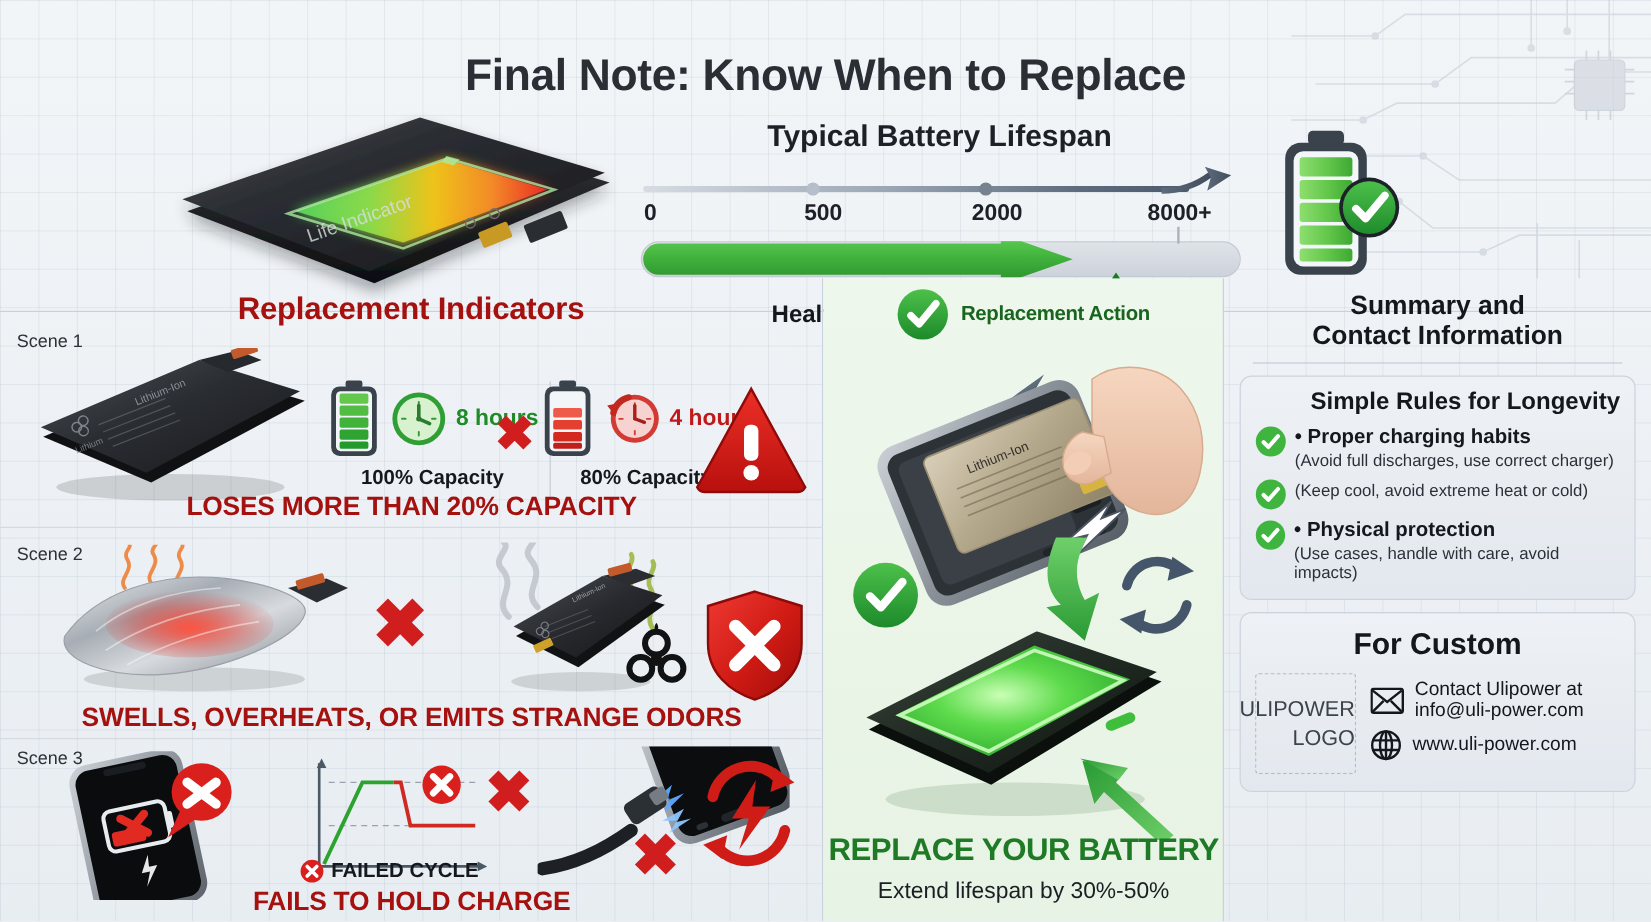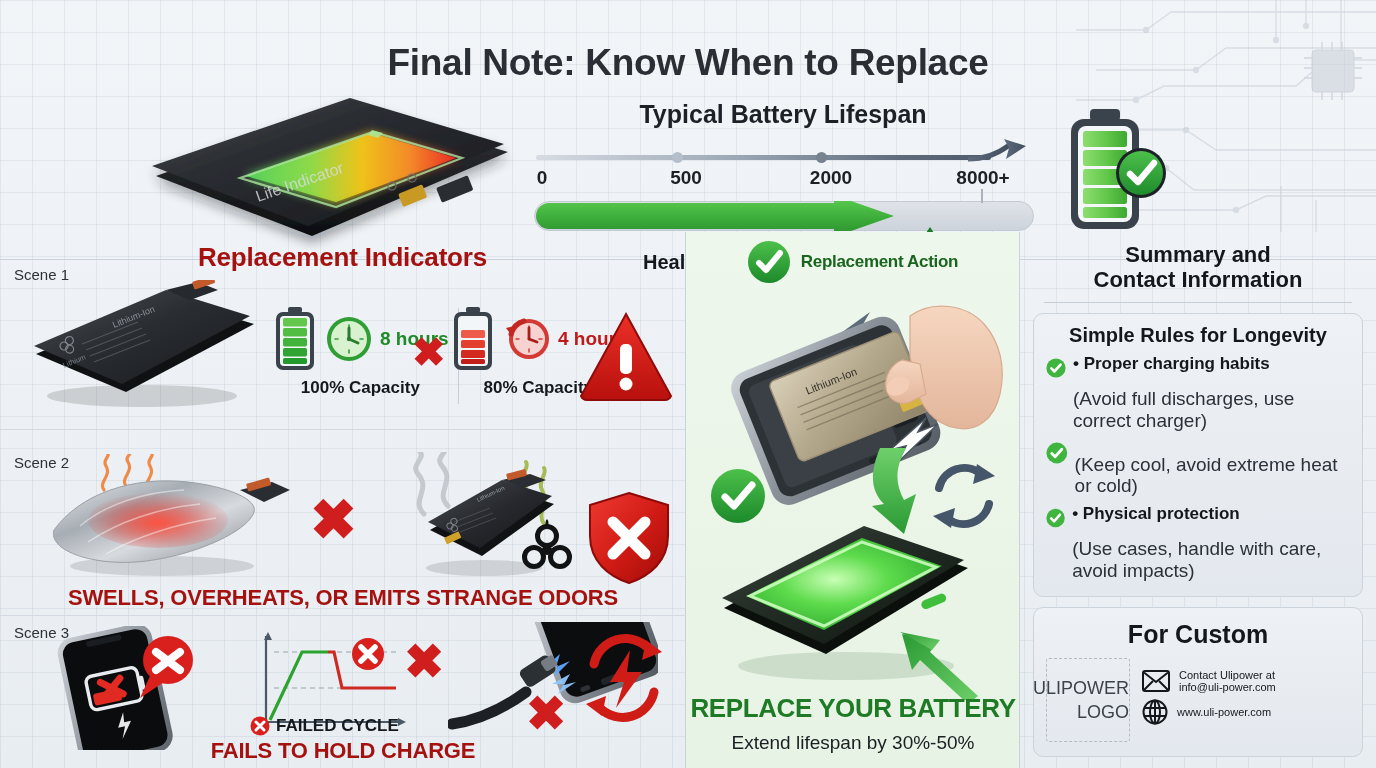--- a/index.html
+++ b/index.html
@@ -112,21 +112,21 @@
     border-right: 1px solid #c9d2dc;
   }
   .left-title {
     text-align: center; font-size: 26px; font-weight: bold; color: #a5110f;
     padding-top: 10px; letter-spacing: -0.2px;
   }
   .scene {
     position: absolute; left: 0; width: 686px;
     border-bottom: 1px solid #d3dae2;
   }
-  .scene.s1 { top: 26px; height: 172px; }
+  .scene.s1 { top: 36px; height: 172px; }
   .scene.s2 { top: 214px; height: 170px; }
   .scene.s3 { top: 384px; height: 152px; border-bottom: none; }
   .scene-label {
     position: absolute; left: 14px; top: 8px;
     font-size: 15px; color: #2c3238;
   }
   .scene-caption {
     position: absolute; left: 0; width: 686px; text-align: center;
     font-size: 22px; font-weight: bold; color: #a5110f;
     letter-spacing: -0.2px;
@@ -187,41 +187,41 @@
     width: 308px; height: 1px; background: #c4ccd6; margin: 10px auto 0;
   }
   .card {
     position: relative;
     margin: 10px auto 0; width: 330px;
     background: linear-gradient(180deg,#eef1f5,#e3e8ee);
     border: 1px solid #cbd3dc; border-radius: 10px;
     padding: 10px 12px 12px;
   }
   .card-title {
-    text-align: center; font-size: 20px; font-weight: bold; color: #14181d;
+    text-align: right; font-size: 20px; font-weight: bold; color: #14181d;
     margin-bottom: 8px;
   }
   .rule-item { display: flex; gap: 7px; align-items: flex-start; margin-bottom: 8px; }
   .rule-main { font-size: 17px; font-weight: bold; color: #14181d; line-height: 1.1; }
-  .rule-sub { font-size: 19px; color: #2b3139; line-height: 1.15; margin-top: 14px; }
+  .rule-sub { font-size: 14px; color: #2b3139; line-height: 1.15; margin-top: 1px; }
   .contact-card { margin-top: 10px; padding: 12px 12px 14px; }
   .contact-title {
     text-align: center; font-size: 25px; font-weight: bold; color: #14181d;
     line-height: 1.13; margin-bottom: 10px;
   }
   .contact-body { display: flex; align-items: center; gap: 12px; }
   .logo-box {
     width: 84px; height: 84px; border: 1px dashed #b3bcc6; border-radius: 3px;
     display: flex; flex-direction: column; align-items: flex-end; justify-content: center;
     font-size: 18px; color: #3c434b; line-height: 1.35; text-align: center;
     flex: none;
   }
   .contact-lines { flex: 1; }
   .contact-line { display: flex; align-items: center; gap: 9px; margin-bottom: 6px; }
-  .contact-text { font-size: 11px; color: #14181d; line-height: 1.12; }
+  .contact-text { font-size: 16px; color: #14181d; line-height: 1.12; }
   svg { display: block; }
 </style>
 </head>
 <body>
 
 <div id="root">
   <div class="grid-bg"></div>
 
   <svg class="circuit-bg" viewBox="0 0 300 232">
     <g stroke="#c3cbd5" stroke-width="1.4" fill="none">
@@ -492,20 +492,21 @@
           <linearGradient id="warnG" x1="0" y1="0" x2="0" y2="1">
             <stop offset="0%" stop-color="#ec3027"></stop>
               <stop offset="100%" stop-color="#b8100d"></stop>
           </linearGradient>
         </defs>
         <path d="M48 4 L93 86 A7 7 0 0 1 87 90 H9 A7 7 0 0 1 3 86 Z" fill="url(#warnG)" stroke="#8e0b09" stroke-width="2"></path>
         <rect x="42" y="34" width="12" height="30" rx="5" fill="#fff"></rect>
         <circle cx="48" cy="74" r="6.5" fill="#fff"></circle>
       </svg>
 
+      <div class="scene-caption">LOSES MORE THAN 20% CAPACITY</div>
     </div>
 
     <div class="scene s2">
       <div class="scene-label">Scene 2</div>
 
       <svg style="position:absolute; left:40px; top:8px;" width="260" height="126" viewBox="0 0 260 126">
         <defs>
           <radialGradient id="hotG" cx="50%" cy="55%" r="55%">
             <stop offset="0%" stop-color="#ff4e3a" stop-opacity=".95"></stop>
             <stop offset="60%" stop-color="#e02216" stop-opacity=".35"></stop>

